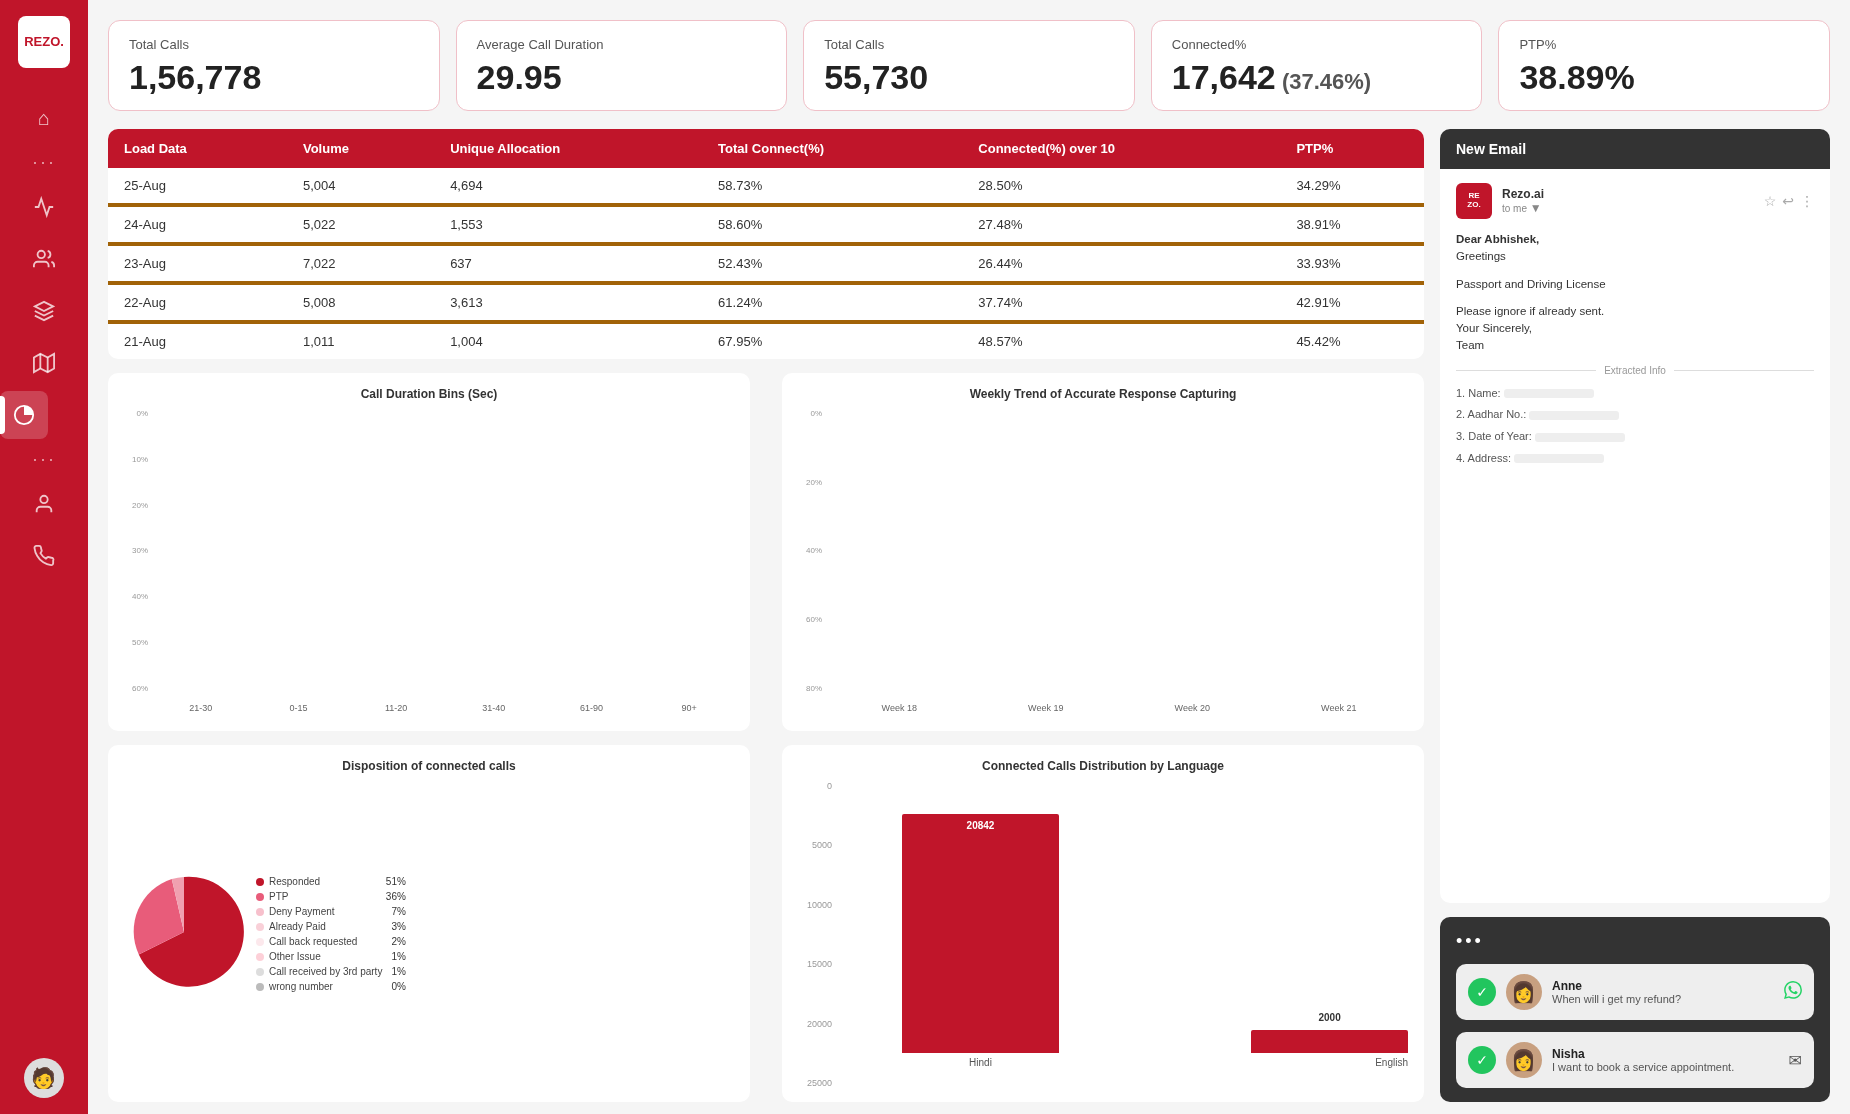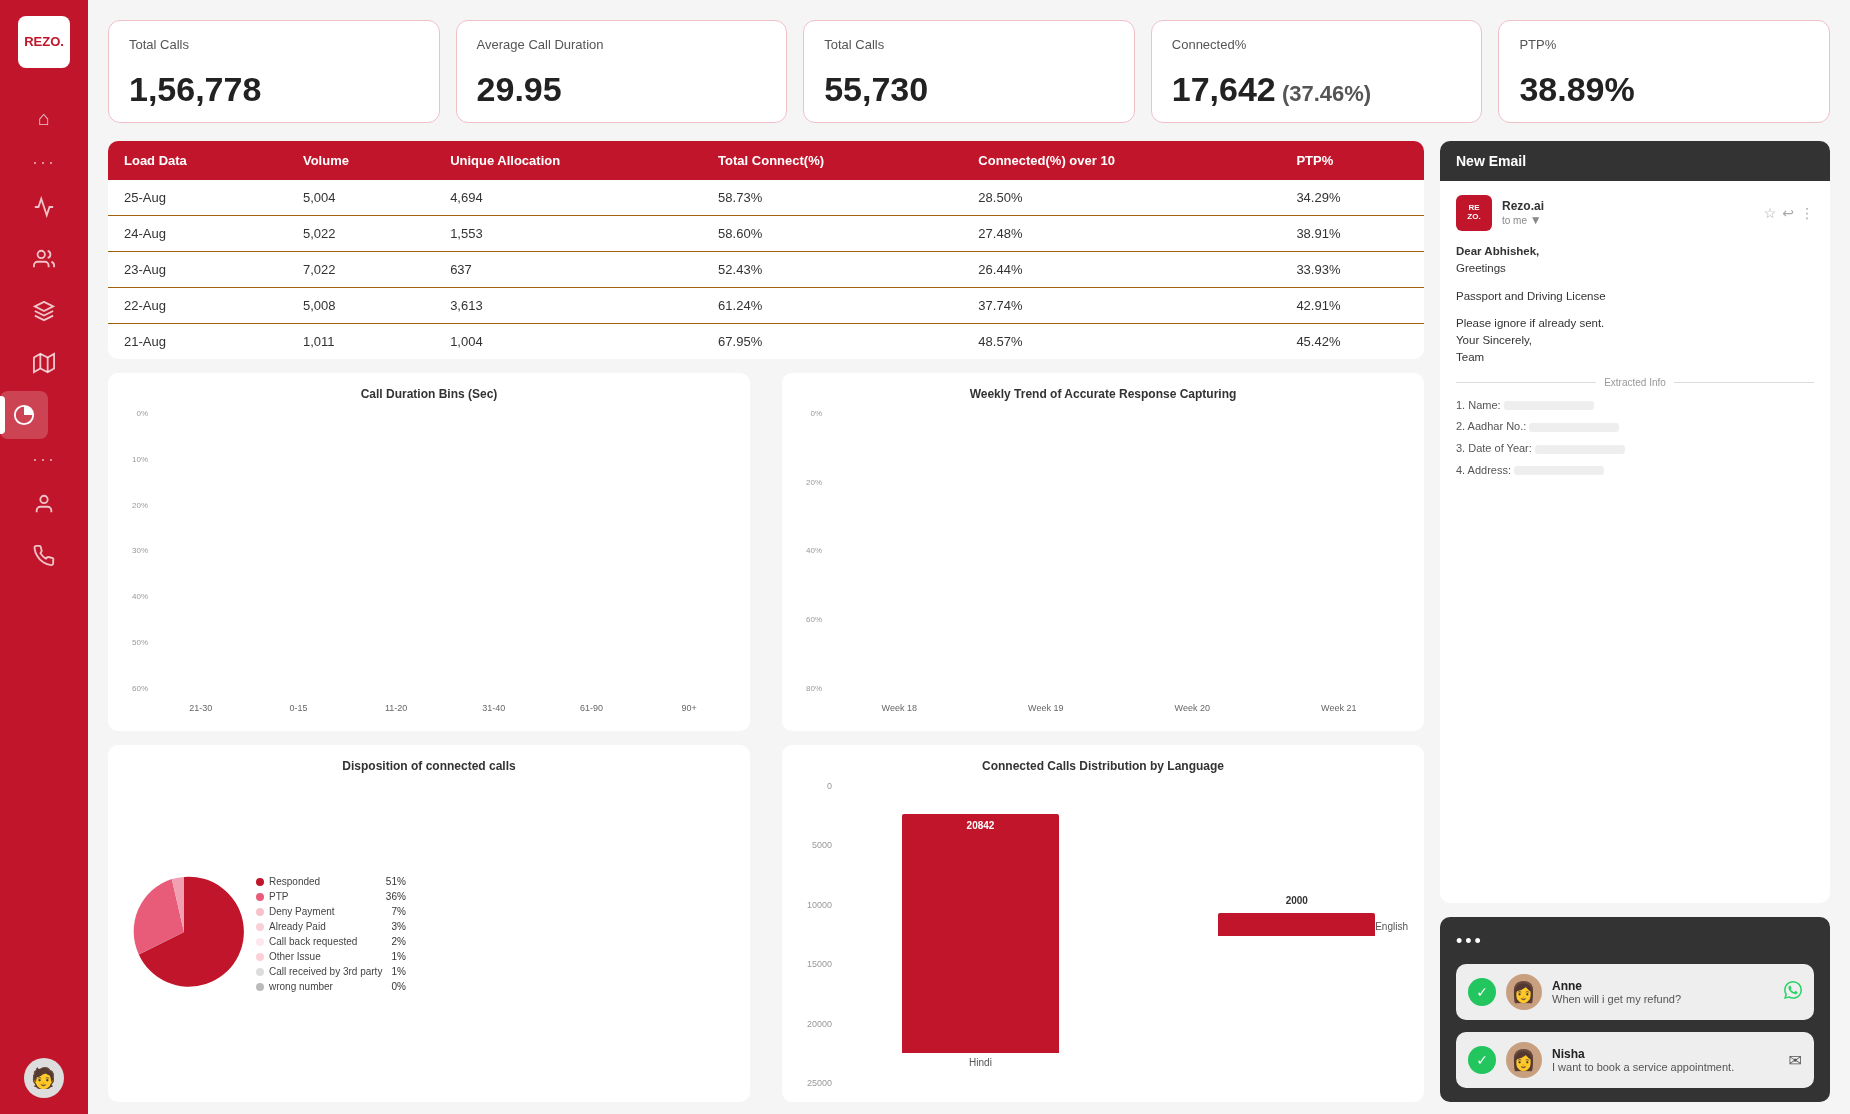--- a/index.html
+++ b/index.html
@@ -78,21 +78,21 @@
       margin-bottom: 18px;
     }
     .stat-card {
       background: white;
       border-radius: 12px;
       border: 1.5px solid #f0c0c8;
       flex: 1;
       padding: 16px 20px;
       display: flex;
       flex-direction: column;
-      gap: 20px;
+      gap: 8px;
     }
     .stat-card-label {
       font-size: 13px;
       color: #555;
       font-weight: 500;
     }
     .stat-card-value {
       font-size: 34px;
       font-weight: 700;
       color: #222;
@@ -136,21 +136,21 @@
     .data-table thead tr {
       background: #c0152a;
       color: white;
     }
     .data-table thead th {
       padding: 12px 16px;
       text-align: left;
       font-weight: 600;
     }
     .data-table tbody tr {
-      border-bottom: 1px solid #a16207;
+      border-bottom: 4px solid #a16207;
     }
     .data-table tbody tr:last-child { border-bottom: none; }
     .data-table tbody td {
       padding: 10px 16px;
       color: #333;
     }
 
     
     .charts-row {
       display: flex;
@@ -718,21 +718,21 @@
               <div class="lang-y-tick">0</div>
             </div>
 
             <div style="flex:1; display:flex; flex-direction:column; align-items:center; justify-content:flex-end; position:relative; height:100%;">
               <div style="width:55%; height:83%; background:#c0152a; border-radius:2px 2px 0 0; position:relative;">
                 <div style="position:absolute; top:6px; left:50%; transform:translateX(-50%); font-size:10px; color:white; font-weight:700;">20842</div>
               </div>
               <div style="font-size:10px; color:#555; margin-top:4px;">Hindi</div>
             </div>
 
-            <div style="flex:1; display:flex; flex-direction:row; align-items:center; justify-content:flex-end; position:relative; height:100%;">
+            <div style="flex:1; display:flex; flex-direction:column; align-items:flex-end; justify-content:flex-end; position:relative; height:100%;">
               <div style="width:55%; height:8%; background:#c0152a; border-radius:2px 2px 0 0; position:relative; min-height:20px;">
                 <div style="position:absolute; top:-18px; left:50%; transform:translateX(-50%); font-size:10px; color:#333; font-weight:700;">2000</div>
               </div>
               <div style="font-size:10px; color:#555; margin-top:4px;">English</div>
             </div>
           </div>
         </div>
       </div>
 
     </div>

